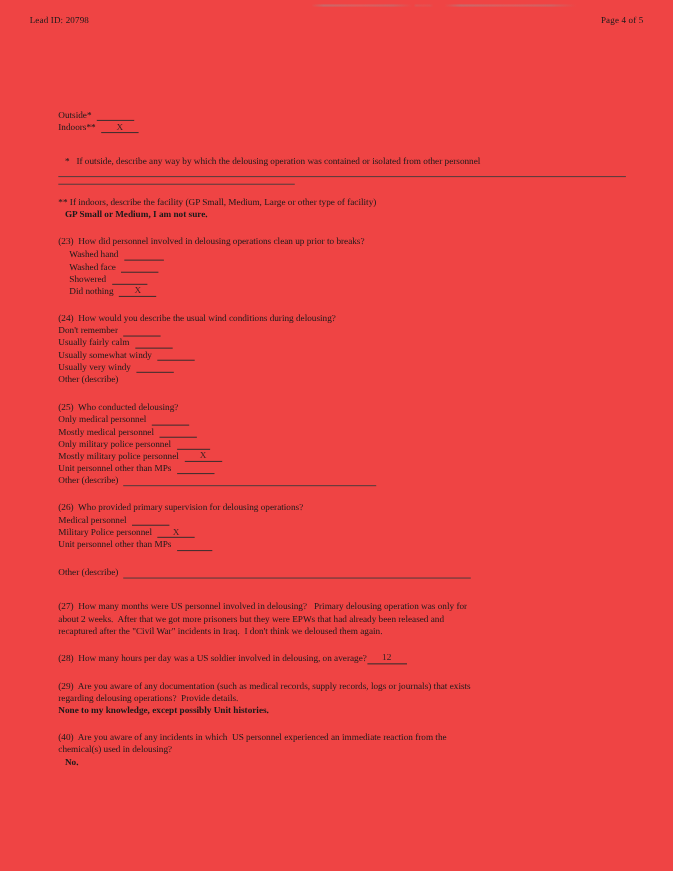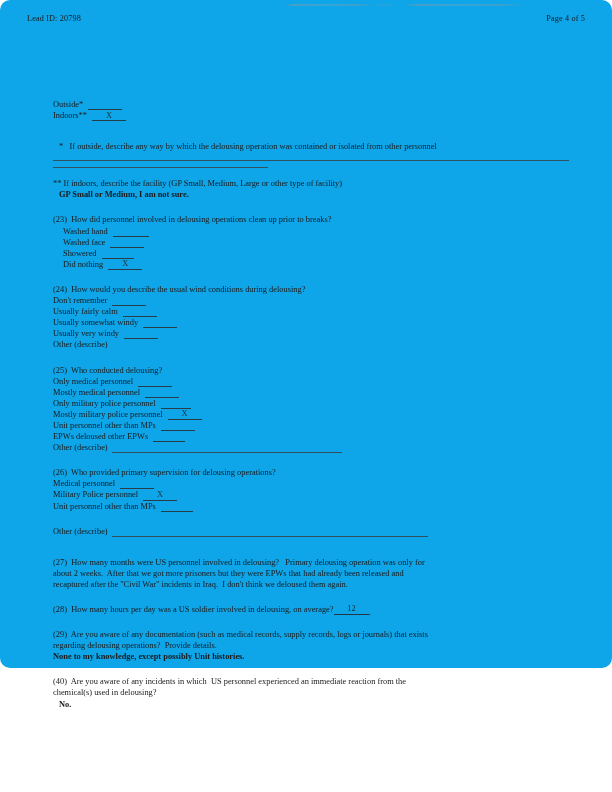--- a/index.html
+++ b/index.html
@@ -14,23 +14,22 @@
     position: relative;
     font-family: "Liberation Serif", "DejaVu Serif", serif;
     color: #1a1a1a;
     overflow: hidden;
   }
 
   .page {
     position: absolute;
     inset: 0;
     width: 612px;
-    height: 668px;
-    background: #0ea5e9;
-    border-radius: 10px;
+    height: 792px;
+    background: #ef4444;
   }
 
   
   .scan-artifact {
     position: absolute;
     height: 2px;
     background: linear-gradient(90deg,
       rgba(150,150,150,0) 0%,
       rgba(150,150,150,0.55) 12%,
       rgba(170,170,170,0.30) 48%,
@@ -238,24 +237,20 @@
     </div>
     <div class="optrow">
       <span class="optlabel">Mostly military police personnel</span>
       <span class="blank mark w-34">X</span>
     </div>
     <div class="optrow">
       <span class="optlabel">Unit personnel other than MPs</span>
       <span class="blank mark w-34"></span>
     </div>
     <div class="optrow">
-      <span class="optlabel">EPWs deloused other EPWs</span>
-      <span class="blank mark w-32"></span>
-    </div>
-    <div class="optrow">
       <span class="optlabel">Other (describe)</span>
       <span class="inline-rule ir-q25"></span>
     </div>
 
     <div class="gap-md"></div>
 
     <div class="line">(26)  Who provided primary supervision for delousing operations?</div>
     <div class="optrow">
       <span class="optlabel">Medical personnel</span>
       <span class="blank mark w-34"></span>

